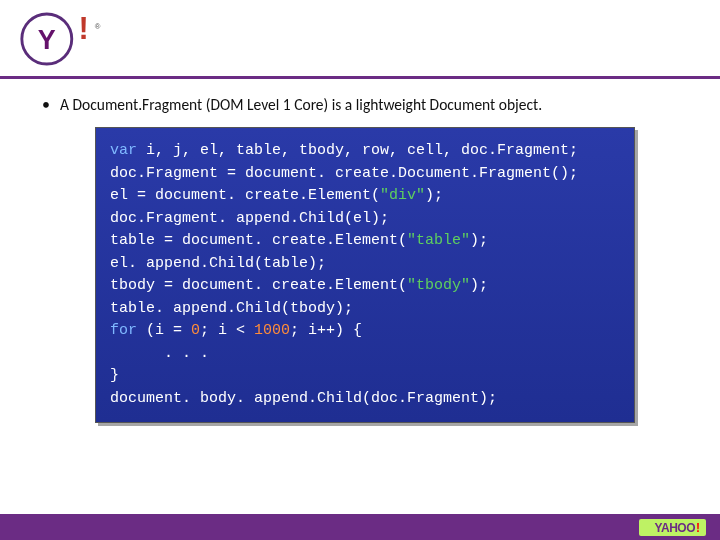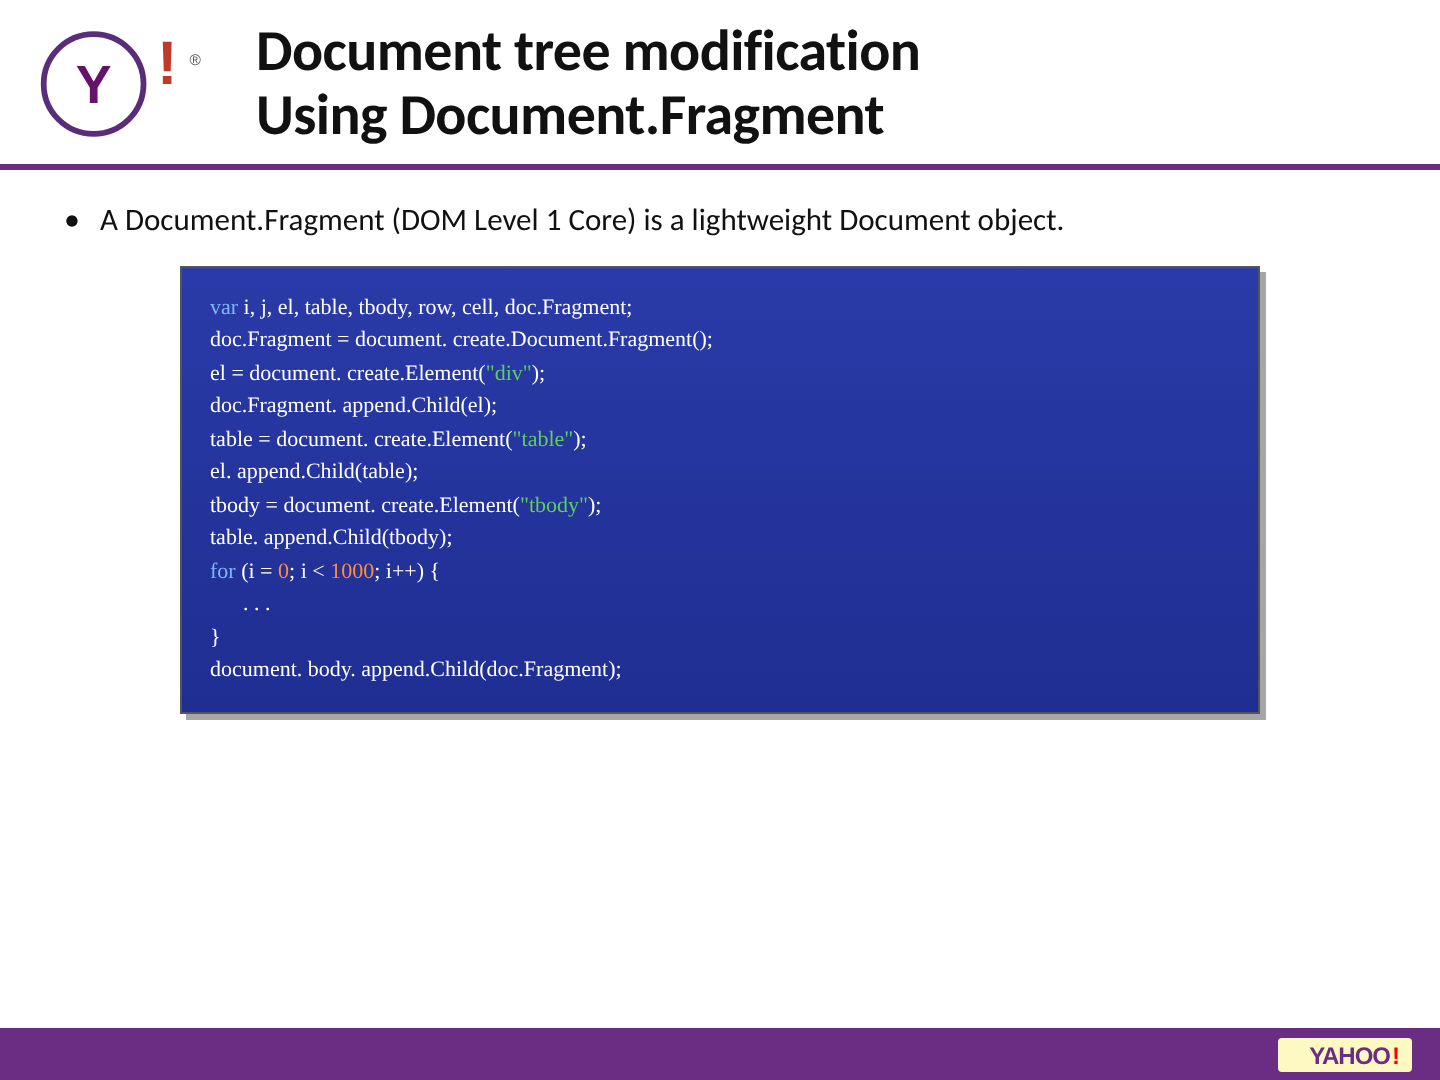--- a/index.html
+++ b/index.html
@@ -17,77 +17,73 @@
   .logo {
     width: 96px; height: 58px;
     display: flex; align-items: center; justify-content: center;
     flex-shrink: 0;
   }
   .title-block { line-height: 1.1; }
   .title-block h1 {
     font-size: 29px; font-weight: 700; color: #111;
     letter-spacing: -0.3px;
   }
-  .content { padding: 16px 30px 0 30px; }
+  .content { padding: 16px 30px 0 40px; }
   .bullets { list-style: none; }
   .bullets > li {
     position: relative;
     padding-left: 20px;
     margin-bottom: 12px;
     font-size: 15.5px; color: #111; line-height: 1.3;
   }
   .bullets > li::before {
     content: "•"; position: absolute; left: 2px; top: 0;
     font-size: 16px; color: #111;
   }
   .codebox {
     margin: 10px auto 0 auto;
     width: 540px;
     background: #1e2a8a;
     background: linear-gradient(#2a3aa8 0%, #1f2e92 100%);
     border: 1px solid #555;
     box-shadow: 3px 3px 0 rgba(0,0,0,0.35);
     padding: 12px 14px 12px 14px;
-    font-family: Liberation Serif, serif;
-    font-size: 11px; line-height: 1.5;
+    font-family: Liberation Mono, monospace;
+    font-size: 15px; line-height: 1.5;
     color: #fff;
     white-space: pre;
   }
   .codebox .kw { color: #7fb8ff; }
   .codebox .str { color: #5ecf5e; }
   .codebox .num { color: #ff8c3a; }
   .footer {
     position: absolute; bottom: 0; left: 0; right: 0;
     height: 26px; background: #6b2c84;
     display: flex; justify-content: flex-end; align-items: center;
     padding-right: 14px;
   }
   .footer-logo {
-    background: #fef9c3; padding: 2px 6px 1px 16px; border-radius: 2px;
+    background: #bef264; padding: 2px 6px 1px 16px; border-radius: 2px;
     display: flex; align-items: center; text-align: center;
   }
   .y-small { font: 800 12px Arial; color:#6b2c84; letter-spacing:-0.5px;}
   .excl-small { color:#f00; font: 800 12px Arial; margin-left:1px;}
 </style>
 </head>
 <body>
 
 <div class="header">
   <div class="logo">
     <svg viewBox="0 0 100 60" width="96" height="58">
       <circle cx="30" cy="30" r="26" fill="#fff" stroke="#5a2d7a" stroke-width="3"></circle>
       <text x="30" y="40" text-anchor="middle" font-family="Arial Black,Arial" font-weight="900" font-size="28" fill="#65126b">Y</text>
       <text x="30" y="40" text-anchor="middle" font-family="Arial Black,Arial" font-weight="900" font-size="28" fill="#fff" stroke="#6e2480" stroke-width="0.5" opacity="0"></text>
       <text x="63" y="30" font-family="Arial Black,Arial" font-weight="900" font-size="32" fill="#c0392b">!</text>
       <text x="80" y="20" font-family="Arial" font-size="8" fill="#555">®</text>
     </svg>
-  </div>
-  <div class="title-block">
-    <h1>Document tree modification</h1>
-    <h1>Using Document.Fragment</h1>
   </div>
 </div>
 
 <div class="content">
   <ul class="bullets">
     <li>A Document.Fragment (DOM Level 1 Core) is a lightweight Document object.</li>
   </ul>
 
   <div class="codebox" id="codebox"><span class="kw">var</span><span> i, j, el, table, tbody, row, cell, doc.Fragment;</span>
 <span>doc.Fragment = document. create.Document.Fragment();</span>

